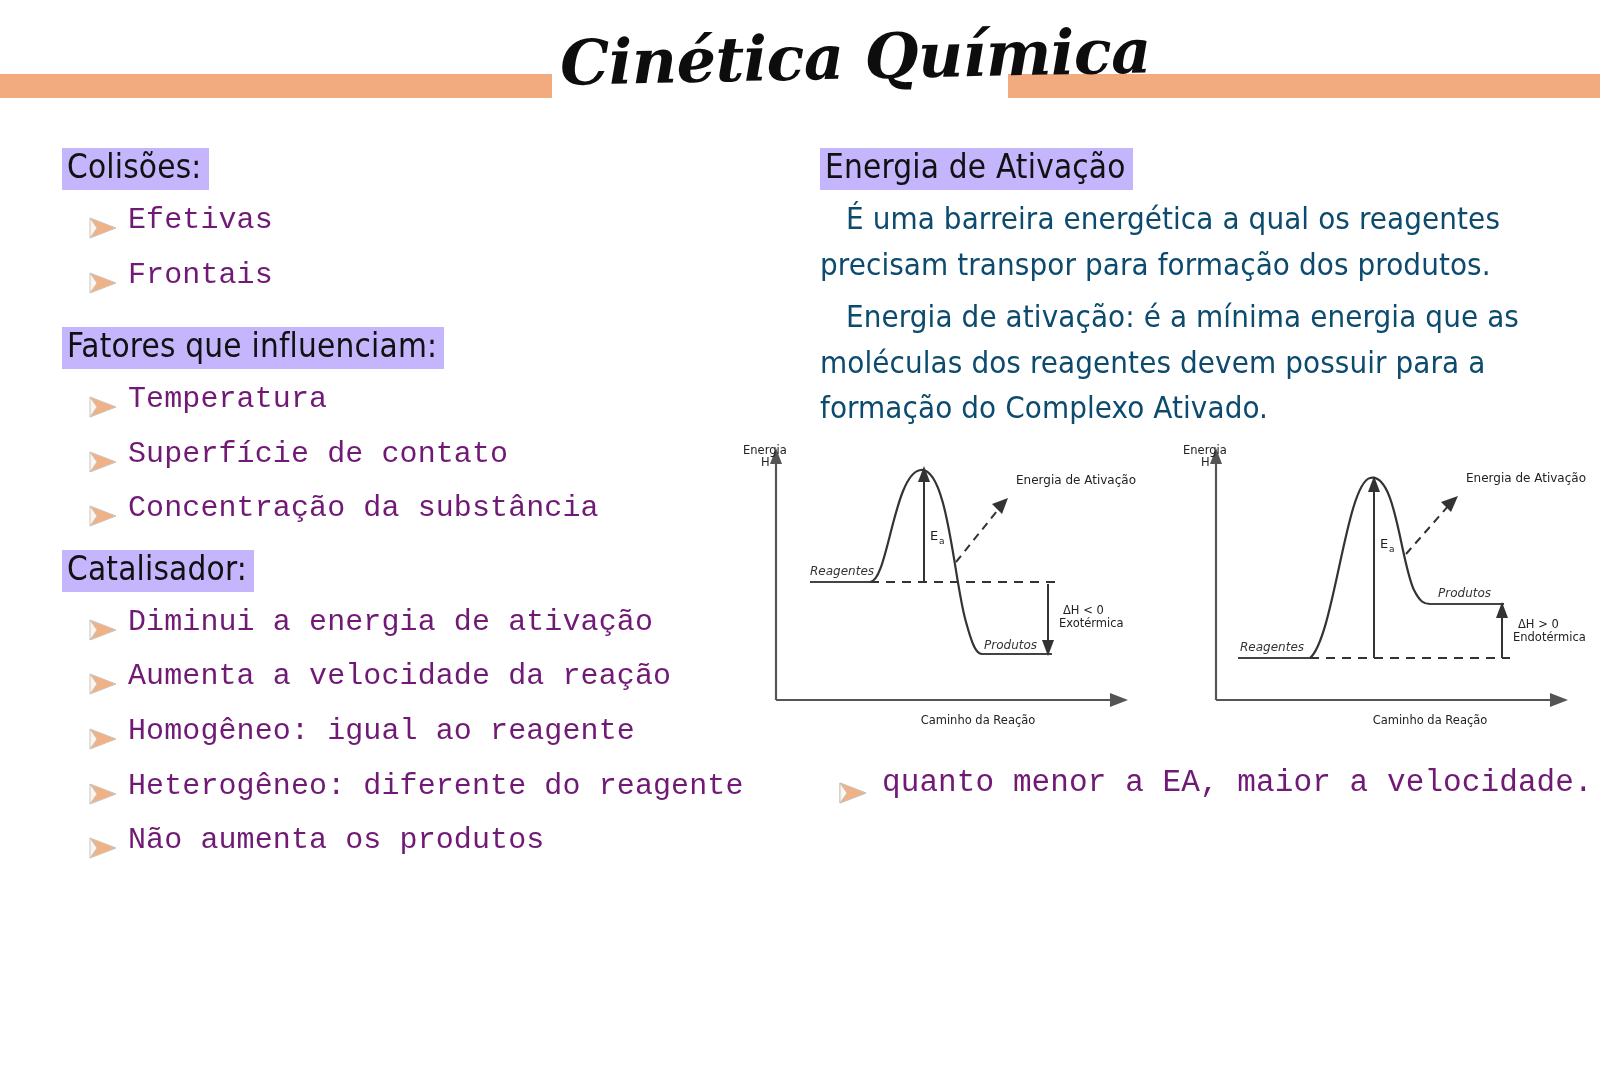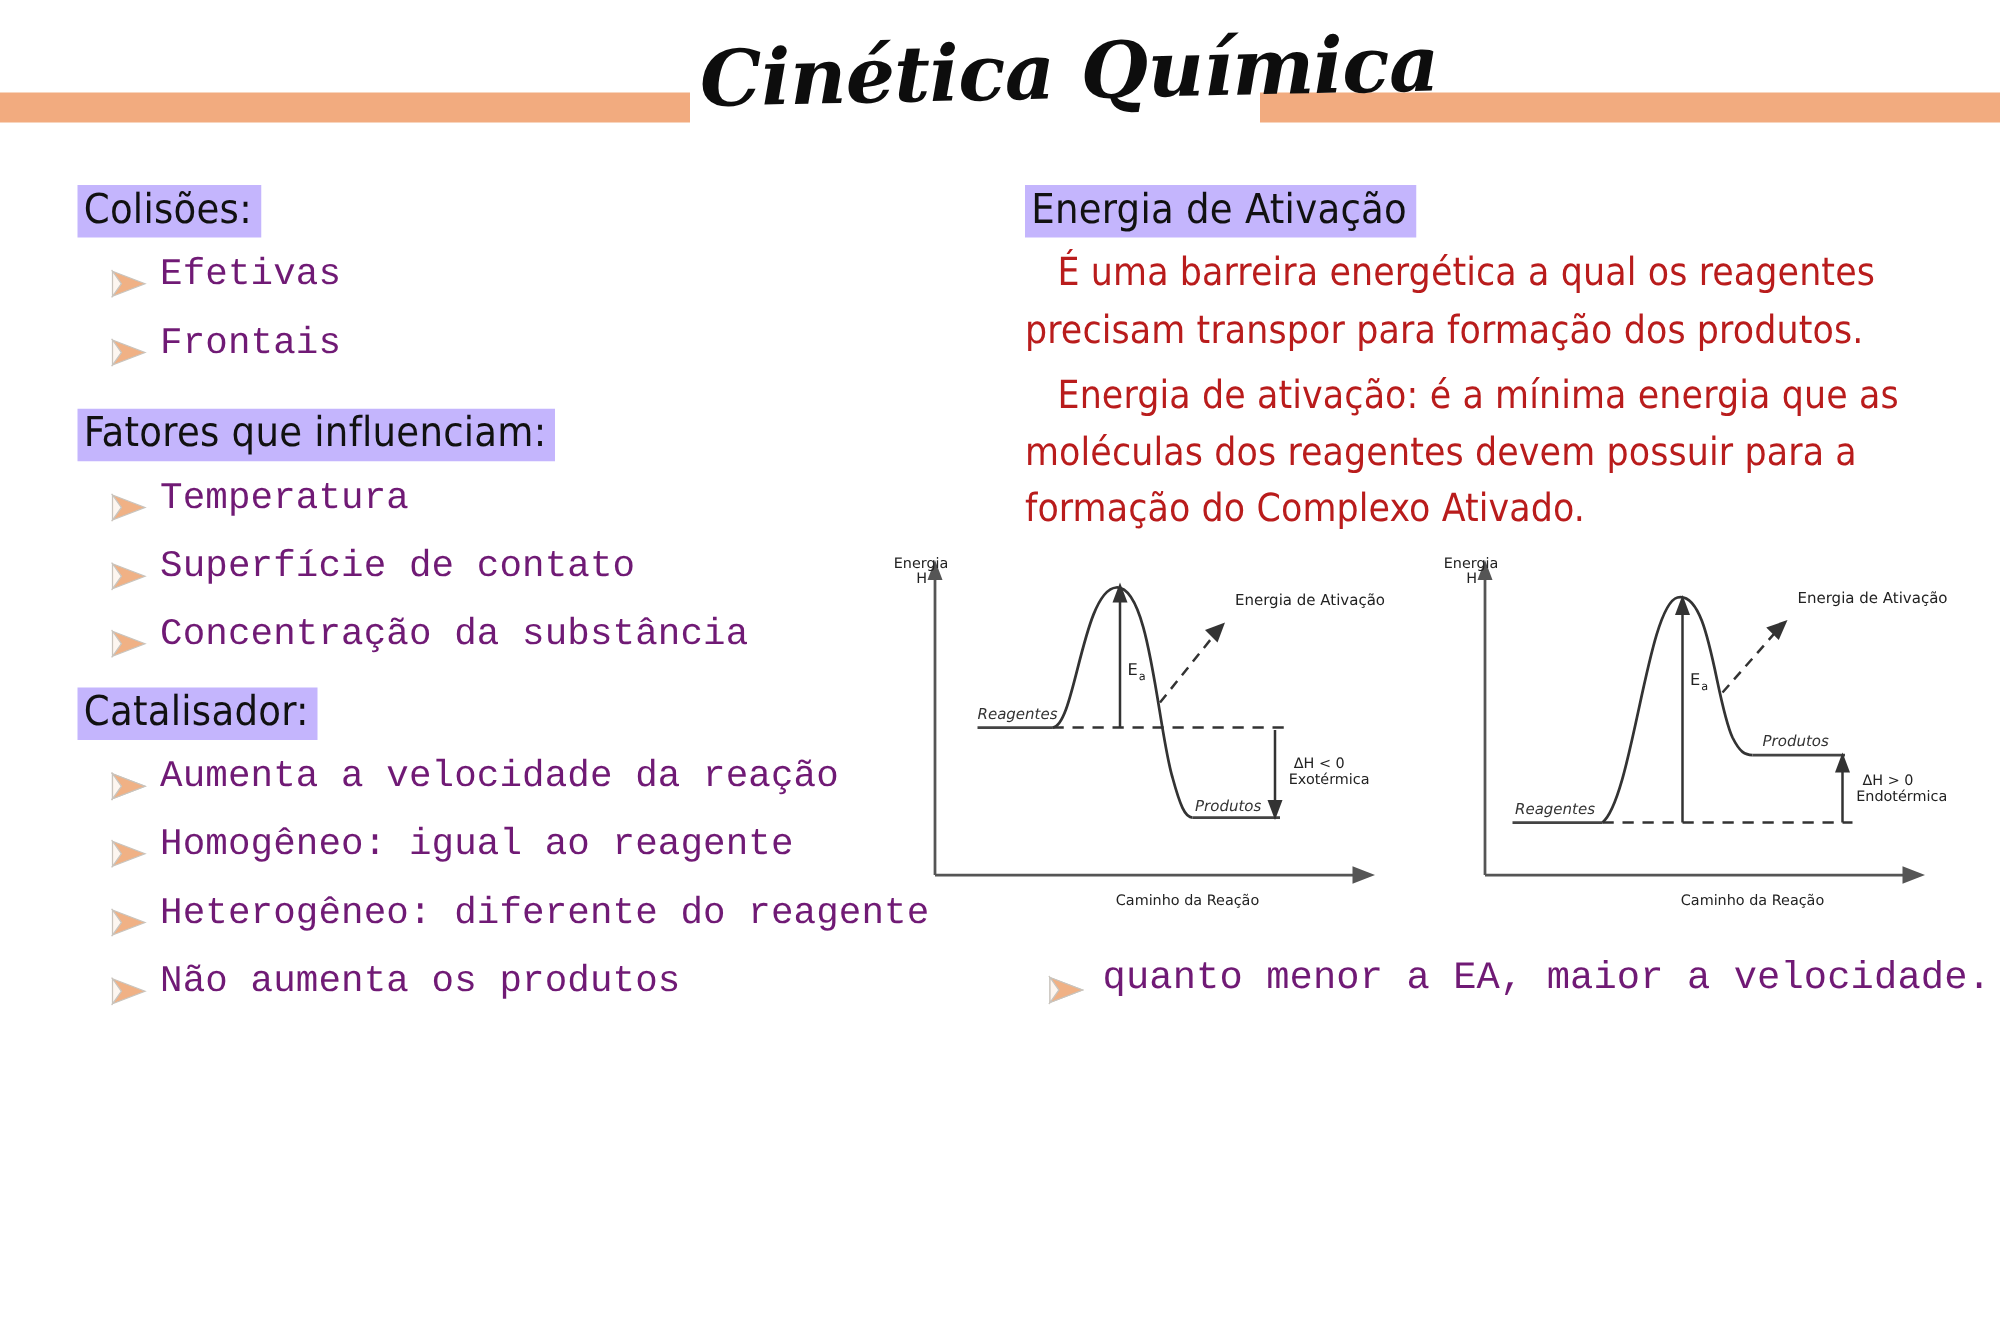--- a/index.html
+++ b/index.html
@@ -105,30 +105,30 @@
     width: 30px;
     height: 24px;
     display: block;
   }
 
   
   .para {
     font-family: "DejaVu Sans Condensed", "Liberation Sans Narrow", "Liberation Sans", sans-serif;
     font-size: 31px;
     line-height: 1.48;
-    color: #b91c1c;
+    color: #0c4a6e;
     margin: 6px 0 0 0;
     text-indent: 26px;
     letter-spacing: 0.1px;
   }
 
   
   .diagrams {
     position: absolute;
-    left: 690px;
+    left: 718px;
     top: 432px;
     width: 880px;
     height: 300px;
   }
   .diagram {
     position: absolute;
     top: 0;
     width: 440px;
     height: 300px;
   }
@@ -219,20 +219,21 @@
   <div class="sec-block s3">
     <div class="sec-head">Catalisador:</div>
     <ul class="bl">
       <li>
         <span class="arrow-icon">
           <svg viewBox="0 0 30 24" width="30" height="24">
             <path d="M2 2 L28 12 L2 22 L9 12 Z" fill="#F0B185" stroke="#C9C4BD" stroke-width="1"></path>
             <path d="M2 2 L9 12 L2 22 Z" fill="#FDF6F0" stroke="#C9C4BD" stroke-width="1"></path>
           </svg>
         </span>
+        <span>Diminui a energia de ativação</span>
       </li>
       <li>
         <span class="arrow-icon">
           <svg viewBox="0 0 30 24" width="30" height="24">
             <path d="M2 2 L28 12 L2 22 L9 12 Z" fill="#F0B185" stroke="#C9C4BD" stroke-width="1"></path>
             <path d="M2 2 L9 12 L2 22 Z" fill="#FDF6F0" stroke="#C9C4BD" stroke-width="1"></path>
           </svg>
         </span>
         <span>Aumenta a velocidade da reação</span>
       </li>

